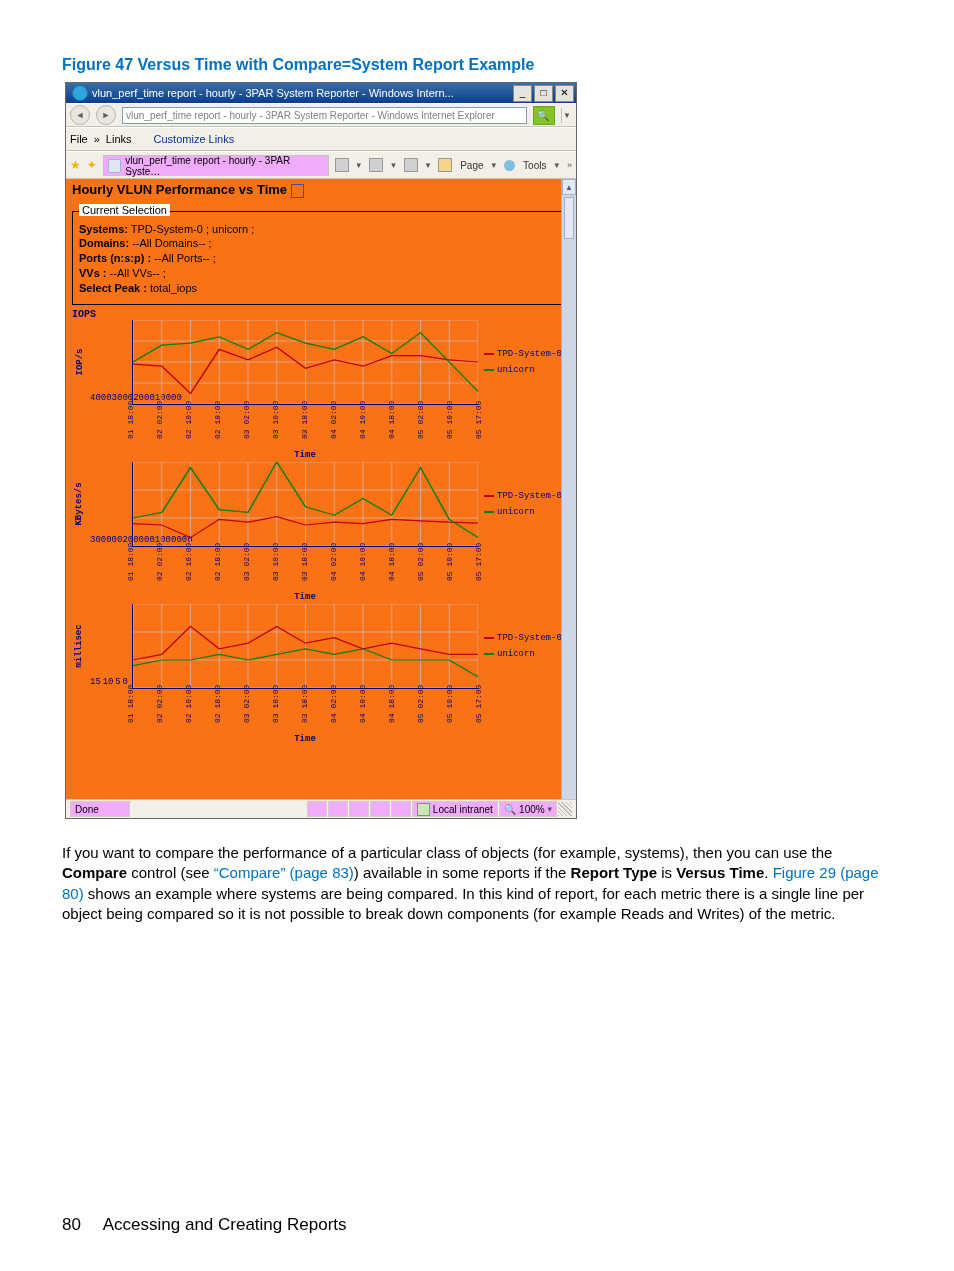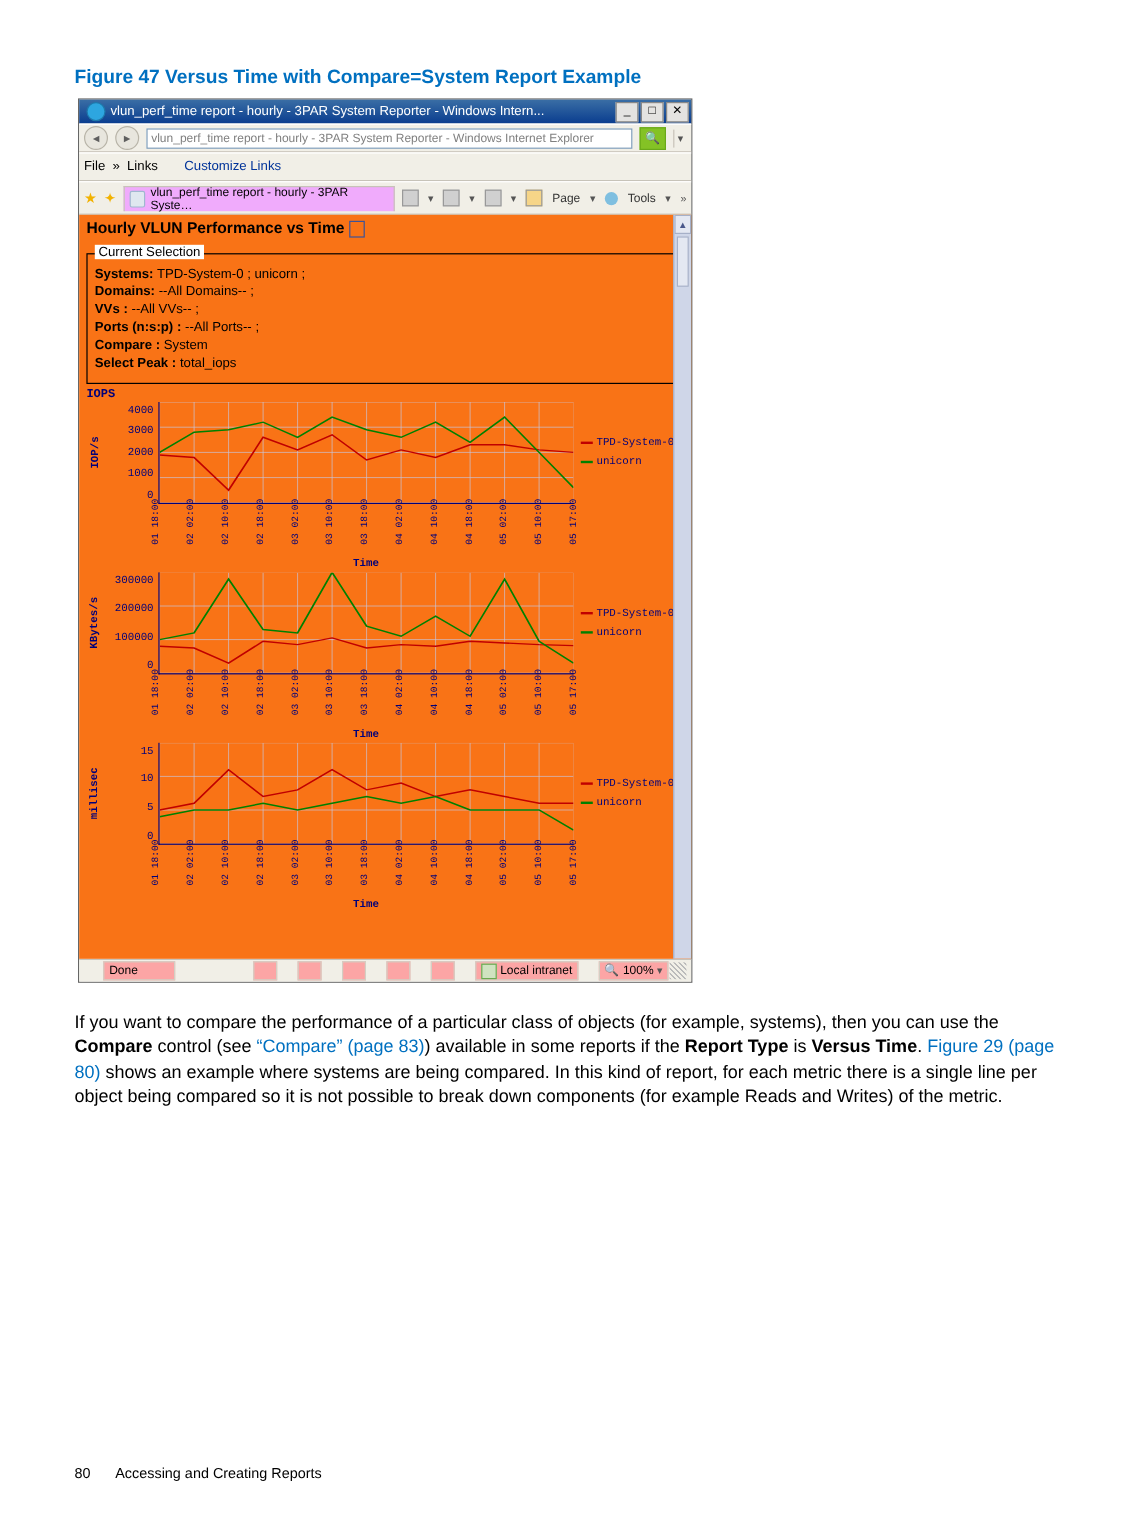--- a/index.html
+++ b/index.html
@@ -92,44 +92,44 @@
   }
   .fs-line{font-size:11px;line-height:1.35;}
   .fs-line b{font-size:11px;}
 
   
   .chart-block{margin:2px 8px 2px 6px;font-family:"Courier New",monospace;font-size:9px;color:#00007a;}
   .ch-title{text-align:left;font-weight:bold;font-size:10px;color:#00007a;margin-top:2px;}
   .ch-wrap{display:flex;align-items:stretch;gap:2px;}
   .ch-y{width:14px;display:flex;align-items:center;justify-content:center;}
   .ch-y .ylab{transform:rotate(-90deg);white-space:nowrap;font-weight:bold;font-size:9px;}
-  .ch-yticks{width:38px;display:flex;flex-direction:column;justify-content:space-between;align-items:flex-end;padding:2px 2px;}
+  .ch-yticks{width:38px;display:flex;flex-direction:row;justify-content:space-between;align-items:flex-end;padding:2px 2px;}
   .ch-plot{height:84px;border:1px solid #00007a;border-top:none;border-right:none;flex:1 1 auto;position:relative;overflow:hidden;}
   .ch-plot svg{position:absolute;top:0;left:0;width:100%;height:100%;}
   .ch-legend{width:84px;display:flex;flex-direction:column;justify-content:center;gap:6px;padding-left:4px;}
   .ch-legend .lgrow{display:flex;align-items:center;gap:3px;font-size:9px;}
   .lgrow .sw{width:10px;height:2px;}
   .ch-xticks{display:flex;margin-left:54px;margin-right:84px;justify-content:space-between;}
   .ch-xticks span{display:inline-block;transform:rotate(-90deg);transform-origin:top left;
     width:10px;font-size:8px;white-space:nowrap;position:relative;top:34px;}
   .ch-xlabel{text-align:center;font-weight:bold;font-size:9px;margin-top:36px;margin-left:-30px;}
 
   
   .statusbar{height:18px;background:#f1efe7;border-top:1px solid #c7c3b9;
     display:flex;align-items:center;font-size:10px;padding:0 4px;gap:1px;}
-  .sb-cell{border:1px solid #d3cfc4;height:14px;padding:0 4px;display:flex;align-items:center;background:#fca5a5;margin-left:16px;}
+  .sb-cell{border:1px solid #d3cfc4;height:14px;padding:0 4px;display:flex;align-items:center;background:#f0abfc;}
   .sb-spacer{flex:1 1 auto;}
   .zone-ico{display:inline-block;width:11px;height:11px;background:#cfe3c0;border:1px solid #6aa84f;margin-right:3px;}
   .grip{width:14px;height:14px;background:repeating-linear-gradient(45deg,#bbb,#bbb 1px,transparent 1px,transparent 3px);}
 
   
   .para{margin-top:24px;font-size:15px;line-height:1.36;color:#000;}
   .para a{color:#0070c0;text-decoration:none;}
 
-  .footer{position:absolute;bottom:36px;left:62px;font-size:12px;color:#000;}
+  .footer{position:absolute;bottom:36px;left:62px;font-size:17px;color:#000;}
   .footer .pg{margin-right:18px;}
 </style>
 </head>
 <body>
 
 <div class="fig-title">Figure 47 Versus Time with Compare=System Report Example</div>
 
 <div class="ie-window">
 
   <div class="titlebar">
@@ -184,23 +184,22 @@
 
   <div class="content">
     <div class="hdr">
       <span>Hourly VLUN Performance vs Time</span><span class="paper-icon"></span>
     </div>
 
     <div class="fieldset">
       <div class="legend">Current Selection</div>
       <div class="fs-line"><b>Systems:</b> <span>TPD-System-0 ; unicorn ;</span></div>
       <div class="fs-line"><b>Domains:</b> <span>--All Domains-- ;</span></div>
+      <div class="fs-line"><b>Ports (n:s:p) :</b> <span>--All Ports-- ;</span></div>
       <div class="fs-line"><b>VVs :</b> <span>--All VVs-- ;</span></div>
-      <div class="fs-line"><b>Ports (n:s:p) :</b> <span>--All Ports-- ;</span></div>
-      <div class="fs-line"><b>Compare :</b> <span>System</span></div>
       <div class="fs-line"><b>Select Peak :</b> <span>total_iops</span></div>
     </div>
 
     <div id="charts-holder">
         <div class="chart-block">
           <div class="ch-title">IOPS</div>
           <div class="ch-wrap">
             <div class="ch-y">
               <div class="ylab">IOP/s</div>
             </div>

